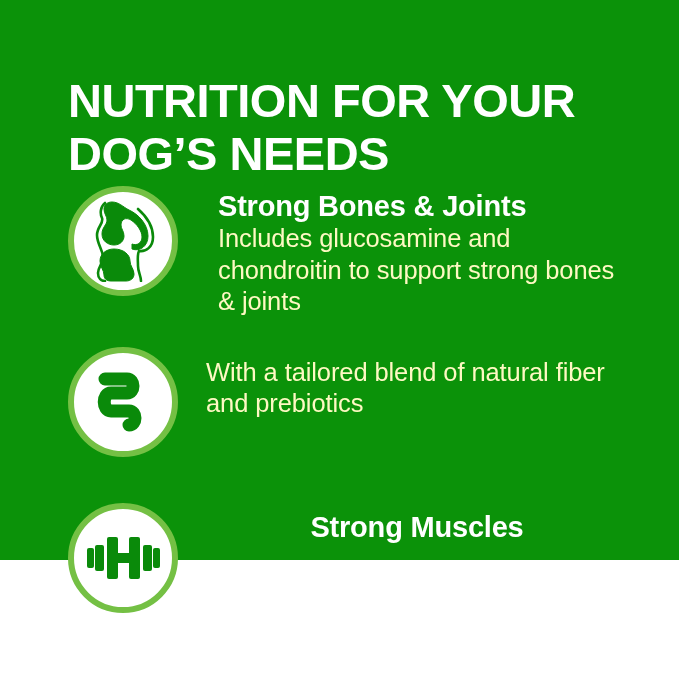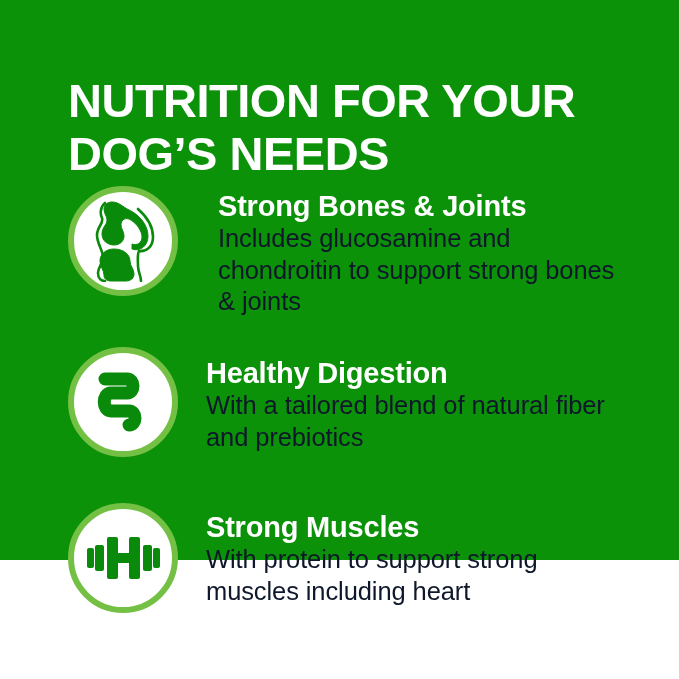--- a/index.html
+++ b/index.html
@@ -71,32 +71,32 @@
   .feature-title {
     color: #ffffff;
     font-size: 29px;
     font-weight: 700;
     line-height: 1.12;
     letter-spacing: -0.2px;
     margin: 0 0 1px 0;
     font-family: "Liberation Sans", sans-serif;
   }
   .feature-desc {
-    color: #0f172a;
+    color: #fef9c3;
     font-size: 25.5px;
     font-weight: 400;
     line-height: 1.22;
     letter-spacing: -0.1px;
     margin: 0;
     font-family: "Liberation Sans", sans-serif;
   }
 
   
   #feature-row-1 .feature-text { padding-top: 10px; }
-  #feature-row-2 .feature-text { padding-top: 8px; }
+  #feature-row-2 .feature-text { padding-top: 8px; text-align: center; }
 </style>
 </head>
 <body>
 
 <div id="panel">
 
   <h1 id="headline">NUTRITION FOR YOUR DOG’S NEEDS</h1>
 
   <div class="feature-row" id="feature-row-0">
     <div class="icon-badge">
@@ -144,21 +144,20 @@
 
   <div class="feature-row" id="feature-row-1">
     <div class="icon-badge">
       <span>
         <svg width="64" height="70" viewBox="0 0 64 70" aria-hidden="true">
           <path d="M14 12 H36 C44 12 44 26 36 26 H20 C11 26 11 44 20 44 H38 C46 44 46 58 38 58" fill="none" stroke="#0a8a0a" stroke-width="13" stroke-linecap="round" stroke-linejoin="round"></path>
         </svg>
       </span>
     </div>
     <div class="feature-text">
-      <div class="feature-title">Healthy Digestion</div>
       <div class="feature-desc">With a tailored blend of natural fiber and prebiotics</div>
     </div>
   </div>
 
   <div class="feature-row" id="feature-row-2">
     <div class="icon-badge">
       <span>
         <svg width="74" height="48" viewBox="0 0 74 48" aria-hidden="true">
           <g fill="#0a8a0a">
 
@@ -174,17 +173,16 @@
 
             <rect x="57" y="11" width="9" height="26" rx="2"></rect>
 
             <rect x="67" y="14" width="7" height="20" rx="2"></rect>
           </g>
         </svg>
       </span>
     </div>
     <div class="feature-text">
       <div class="feature-title">Strong Muscles</div>
-      <div class="feature-desc">With protein to support strong muscles including heart</div>
     </div>
   </div>
 
 </div>
 
 </body></html>

